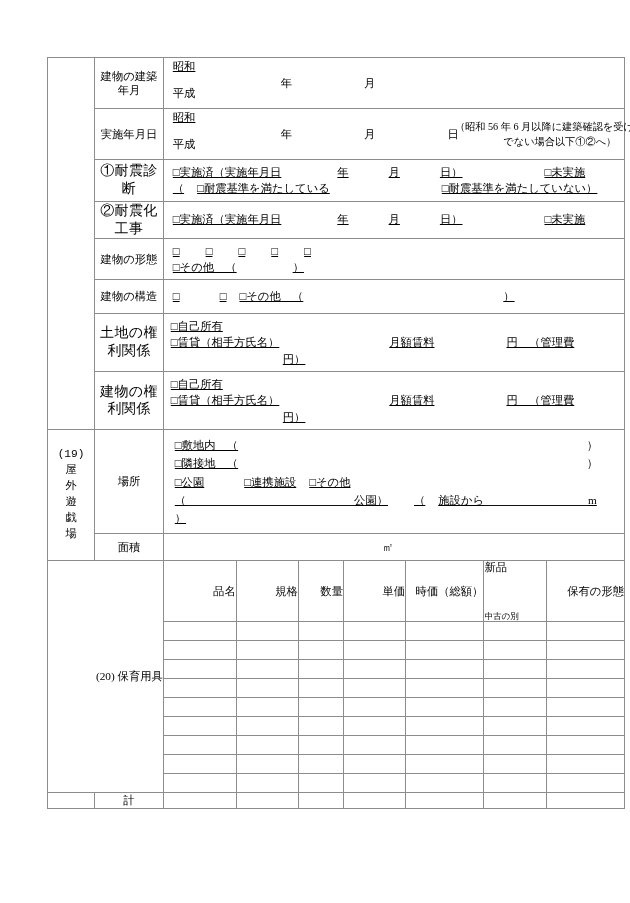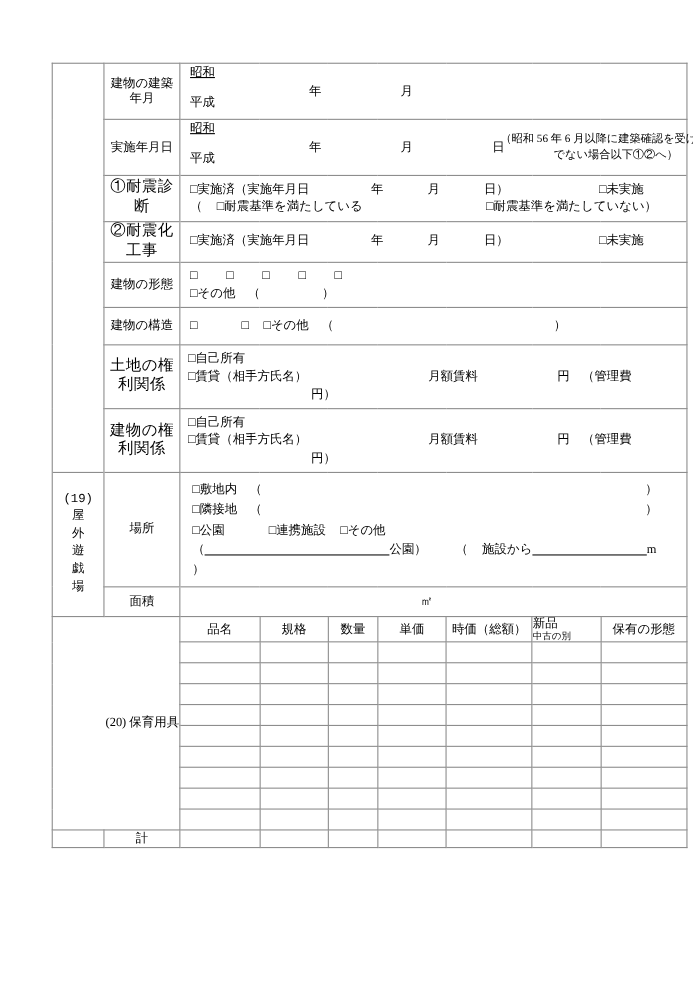--- a/index.html
+++ b/index.html
@@ -107,21 +107,21 @@
     line-height: 1.45;
     text-align: center;
     width: 300px;
   }
   .era-note .nl2 { display: block; }
 
   .sp-y  { display: inline-block; width: 62px; }
   .sp-m  { display: inline-block; width: 72px; }
 
   
-  .ck { font-size: 11.3px; }
+  .ck { font-size: 11.3px; text-decoration: underline; }
   .row2 { line-height: 1.45; }
 
   .gap-a { display: inline-block; width: 26px; }
   .gap-b { display: inline-block; width: 40px; }
   .gap-c { display: inline-block; width: 56px; }
   .gap-d { display: inline-block; width: 13px; }
 
   .paren-line {
     white-space: pre;
   }
@@ -136,33 +136,34 @@
   .ul-park { width: 168px; }
   .ul-dist { width: 104px; }
 
   .right-paren {
     float: right;
     padding-right: 20px;
   }
 
   
   .goods th, .goods-head {
-    text-align: center;
+    text-align: right;
     font-size: 11.3px;
     padding: 5px 2px;
   }
   .goods-head-2 {
     text-align: left;
     font-size: 11.3px;
     padding: 1px 2px;
     line-height: 1.12;
   }
   .goods-head-2 .small {
     font-size: 8.6px;
     display: block;
+    margin-top: 38px;
   }
   .goods-head-2 .big { display: block; }
   .erow td { height: 18px; }
   .sum-cell {
     text-align: center;
     font-size: 11.3px;
     padding: 6px 2px;
   }
   .sect20-label {
     text-align: right;

